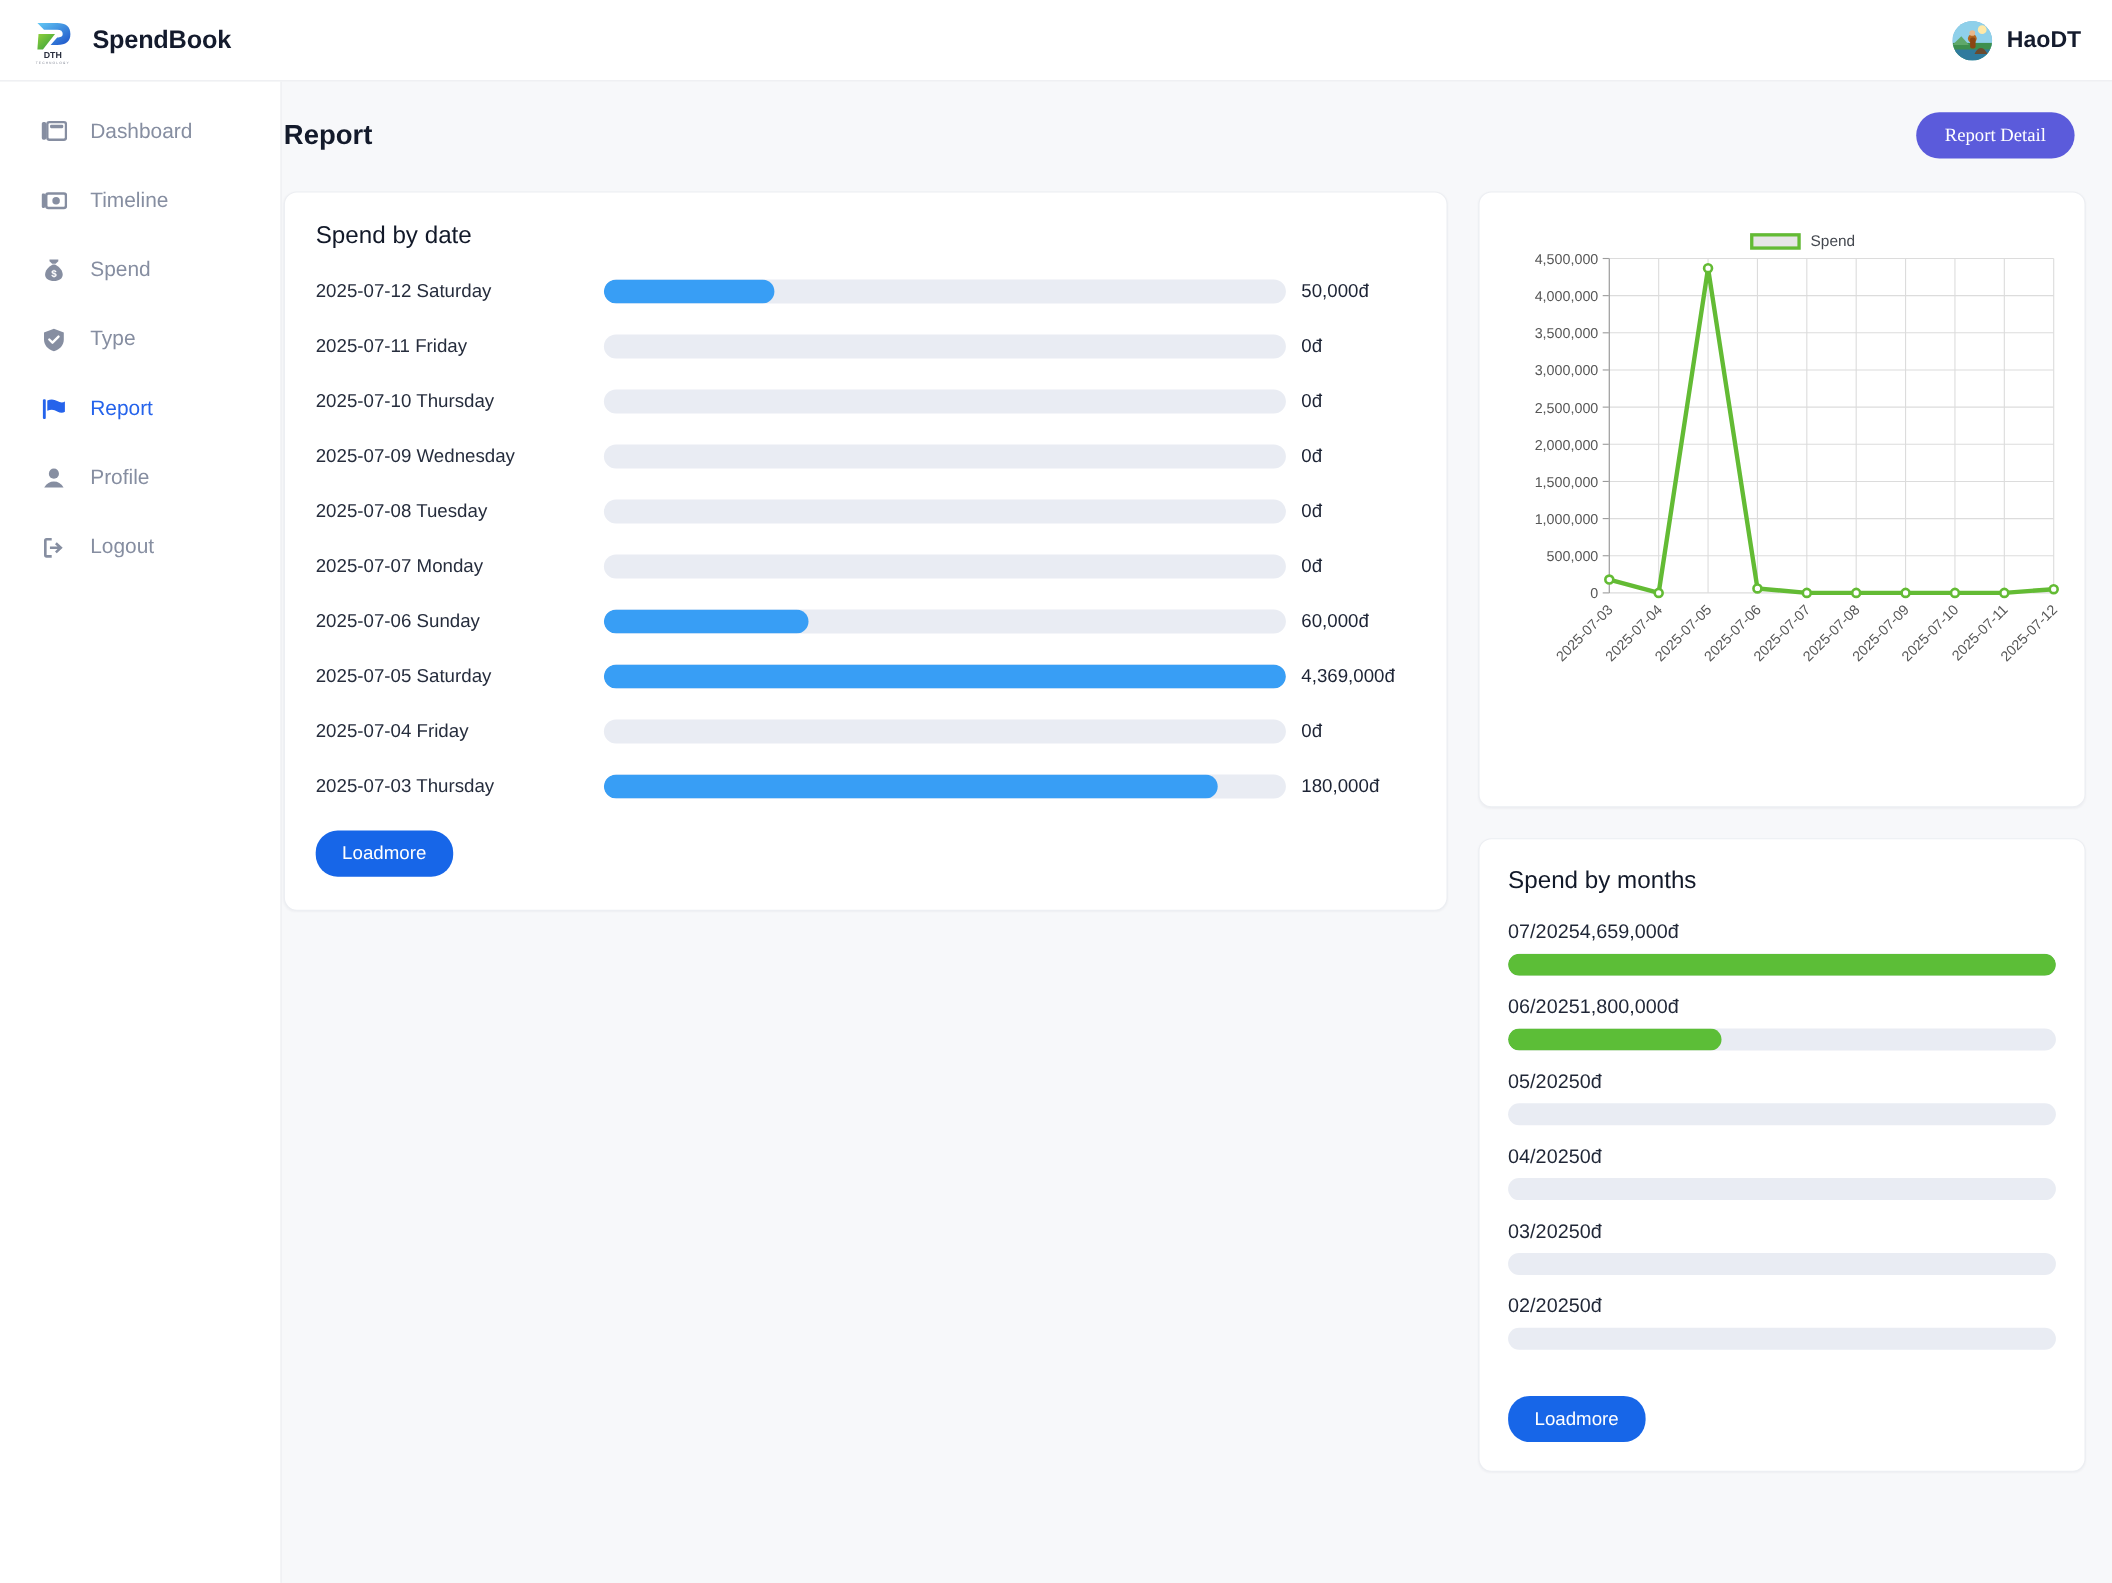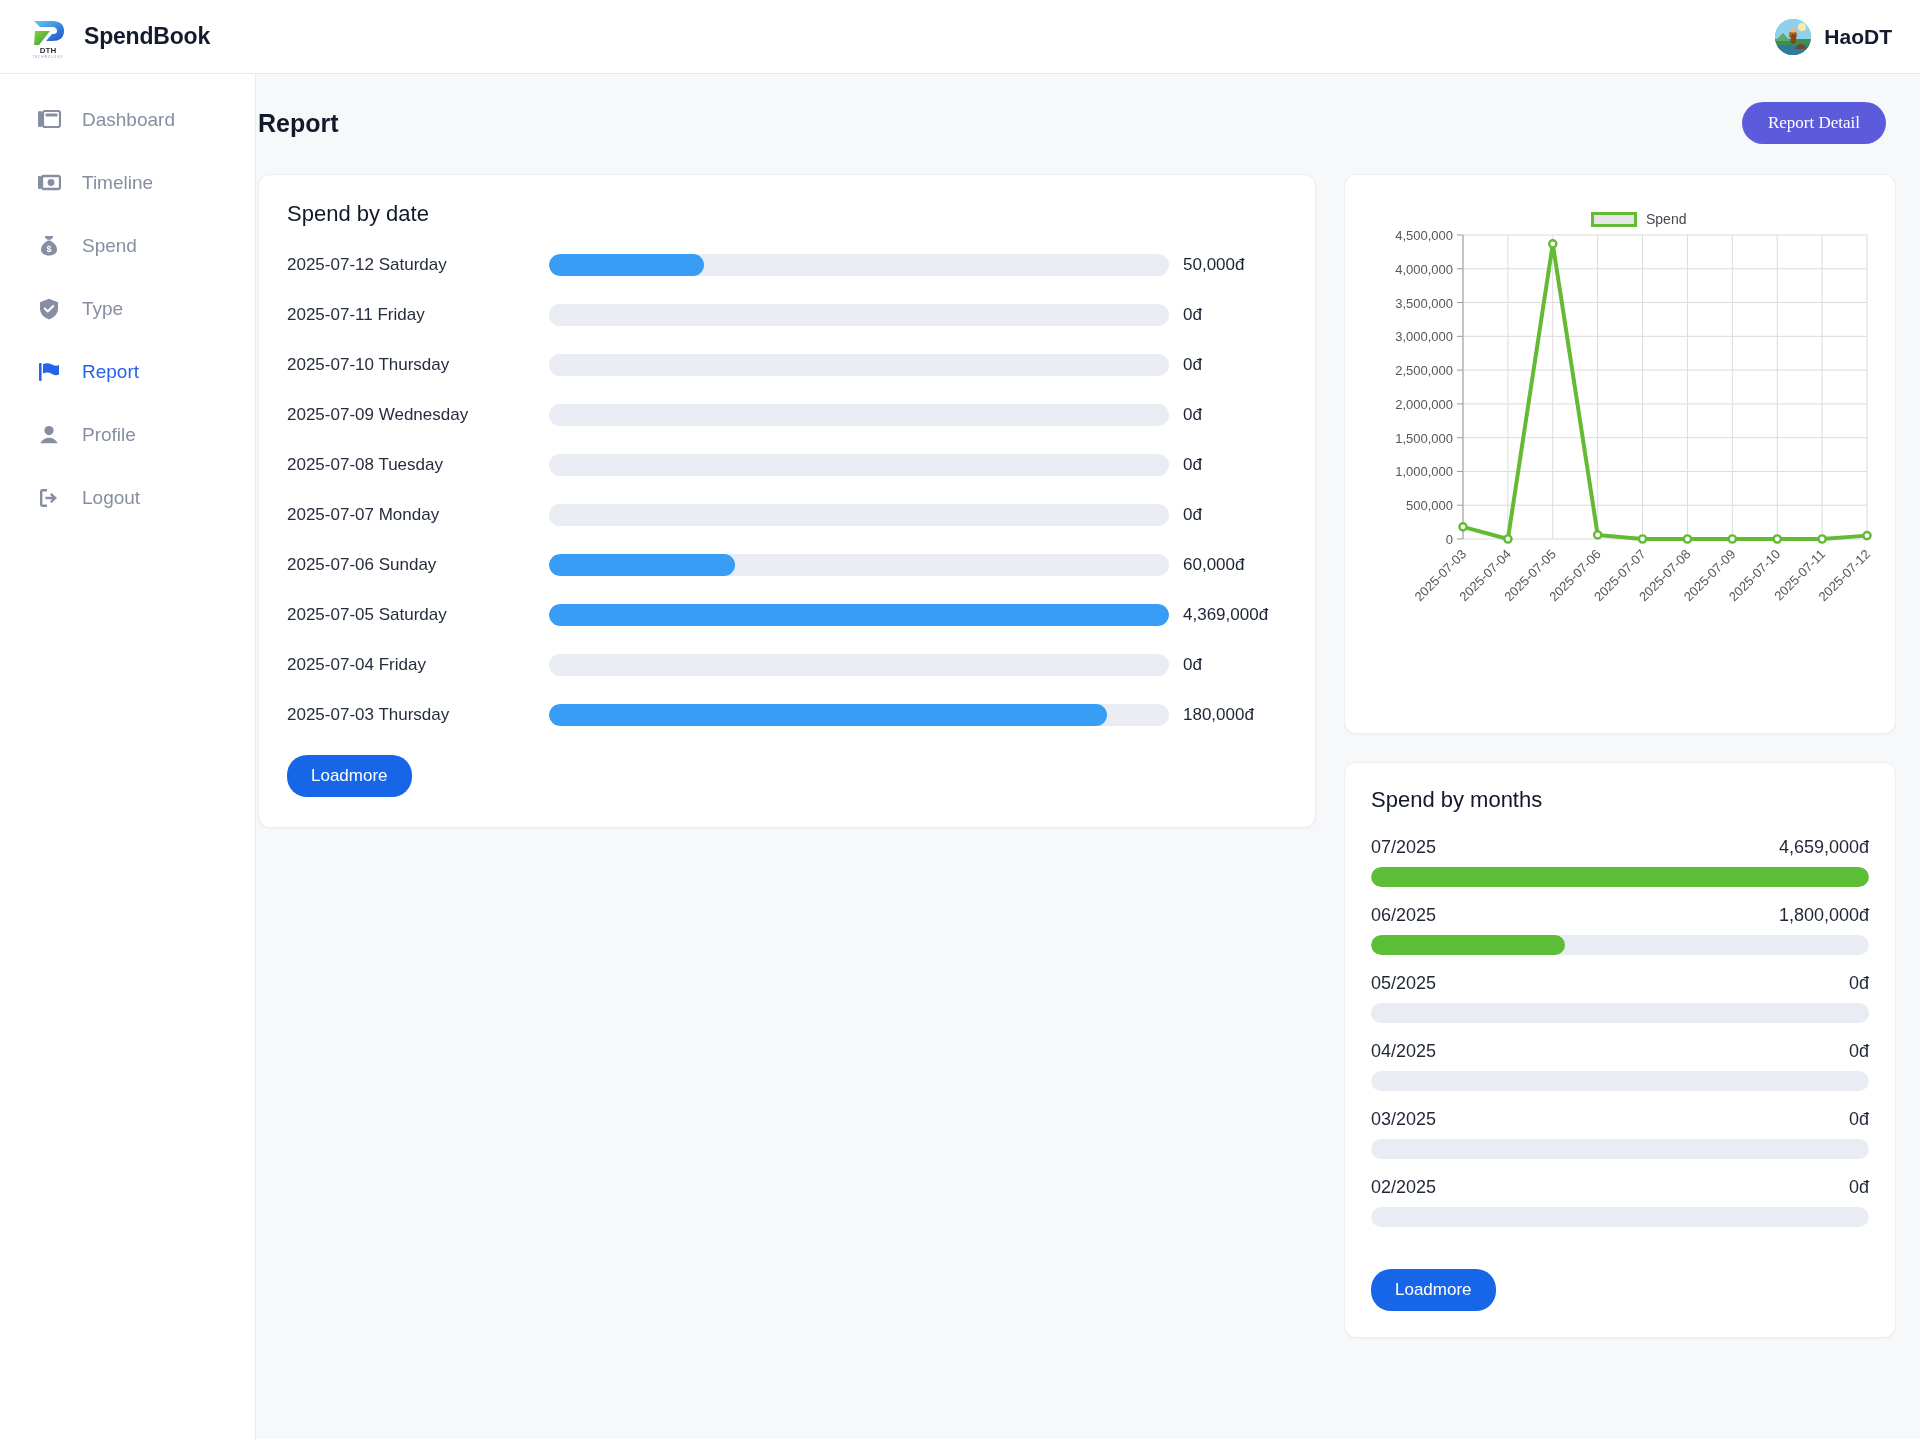--- a/index.html
+++ b/index.html
@@ -121,21 +121,21 @@
   }
   .legend-swatch {
     width: 46px; height: 15px;
     background: #e6e6e6; border: 3px solid #63bb34;
   }
   .legend-label { font-size: 14px; color: #44484f; }
 
   
   .card-months { padding: 24px 26px 26px 26px; margin-top: 28px; }
   .mrow { margin-bottom: 18px; }
-  .mhead { display: flex; justify-content: space-between; align-items: baseline; margin-bottom: 9px; }
+  .mhead { display: flex; justify-content: flex-start; align-items: baseline; margin-bottom: 9px; }
   .mlabel { font-size: 18px; color: #1f2636; }
   .mval { font-size: 18px; color: #1f2636; }
   .mtrack { height: 20px; background: #e9ecf3; border-radius: 10px; position: relative; overflow: hidden; }
   .mfill { position: absolute; left:0; top:0; bottom:0; background: #5cbe37; border-radius: 10px; }
   .months-load { margin-top: 24px; }
 </style>
 </head>
 <body>
 
 <div class="topbar">

